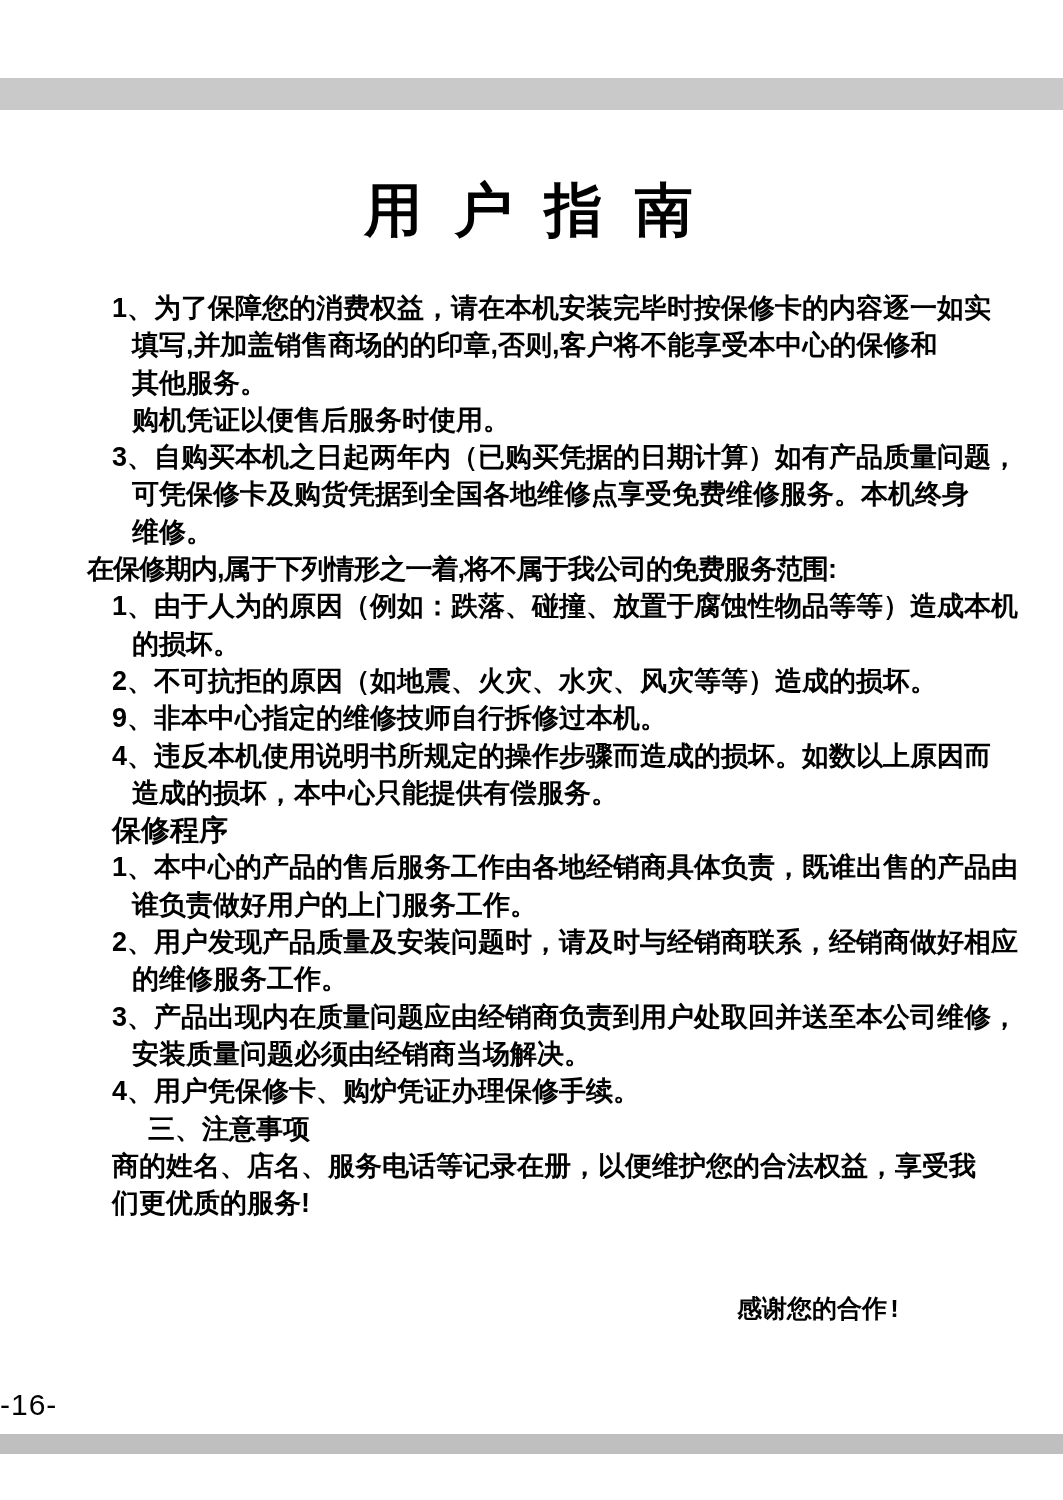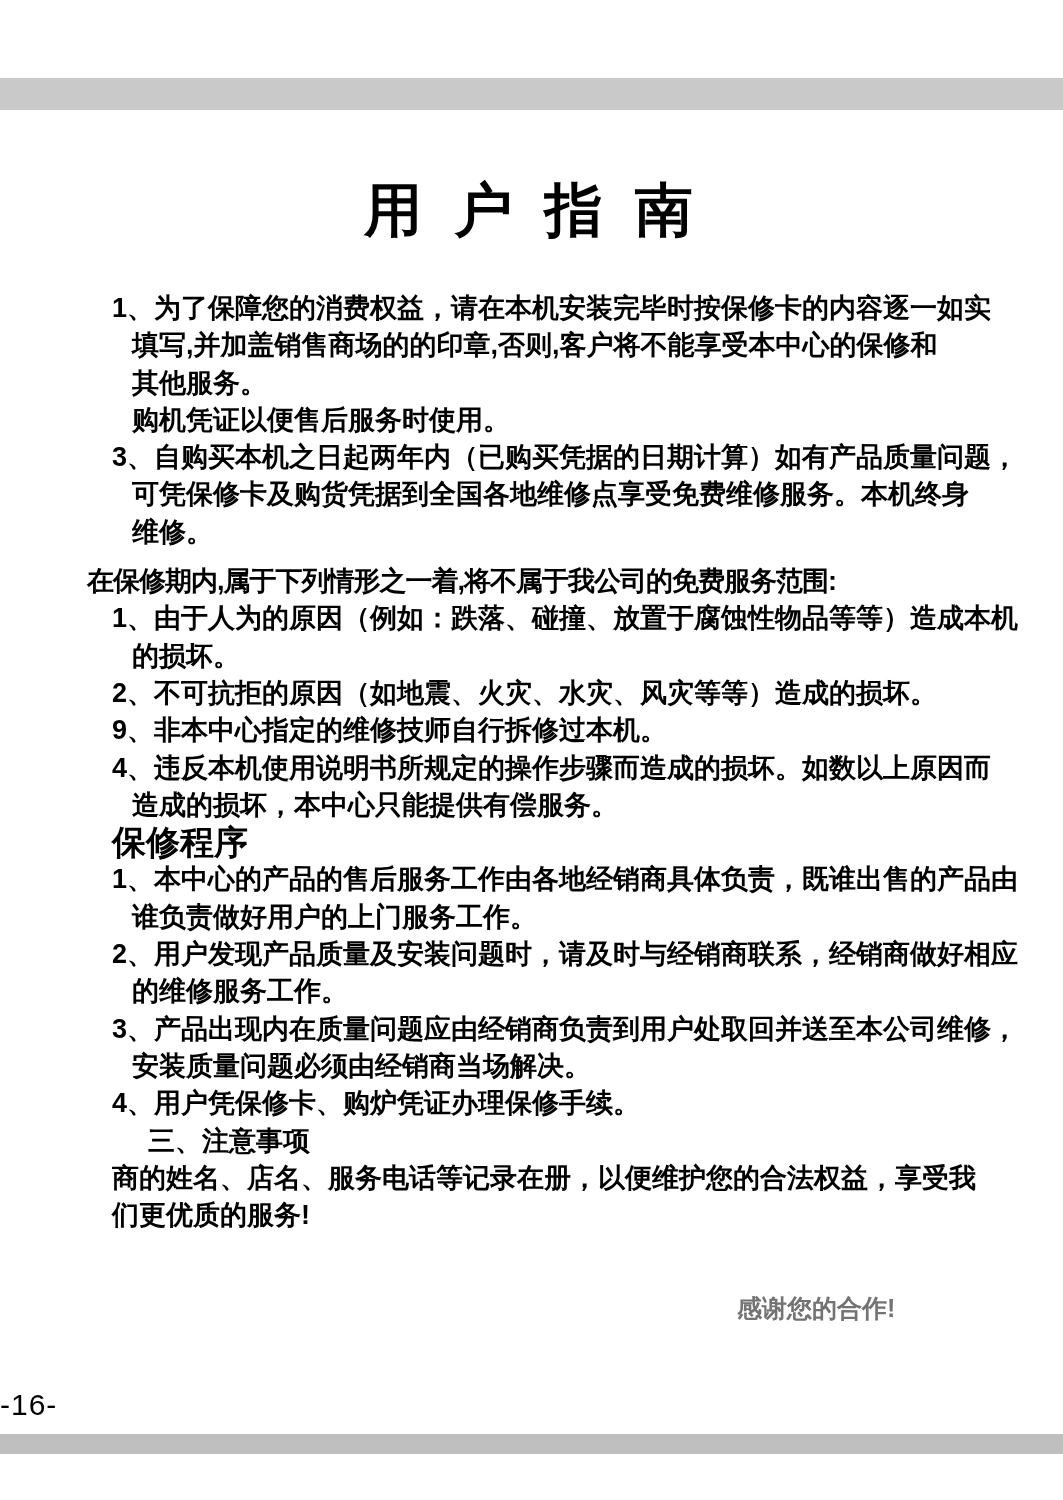--- a/index.html
+++ b/index.html
@@ -32,22 +32,22 @@
   }
   .line {
     height: 37.3px;
     line-height: 37.3px;
     font-size: 27px;
     font-weight: bold;
     white-space: nowrap;
   }
   .ind-item  { padding-left: 112px; }
   .ind-cont  { padding-left: 132px; }
-  .ind-flush { padding-left: 87px;  letter-spacing: -1px; margin-top: 12px; }
-  .ind-sub   { padding-left: 112px; font-size: 34px; }
+  .ind-flush { padding-left: 87px;  letter-spacing: -1px; }
+  .ind-sub   { padding-left: 112px; font-size: 29px; }
   .ind-head2 { padding-left: 148px; }
   .ind-parafirst { padding-left: 150px; }
   .ind-para  { padding-left: 112px; }
 
   .thanks-note {
     position: absolute; top: 1292px; left: 737px;
     font-size: 25px; font-weight: bold;
     white-space: nowrap;
   }
   .page-number {
@@ -96,17 +96,17 @@
     <div class="line ind-item">4、用户凭保修卡、购炉凭证办理保修手续。</div>
   </div>
 
   <div>
     <div class="line ind-head2">三、注意事项</div>
     <div class="line ind-para">商的姓名、店名、服务电话等记录在册，以便维护您的合法权益，享受我</div>
     <div class="line ind-para">们更优质的服务!</div>
   </div>
 </div>
 
-<div class="thanks-note" style="color: #737373;">感谢您的合作!</div>
+<div class="thanks-note" style="color: #000000; font-family: Liberation Mono, monospace;">感谢您的合作!</div>
 
 <div class="page-number">-16-</div>
 
 <div class="bar bar-bottom"></div>
 
 </body></html>

